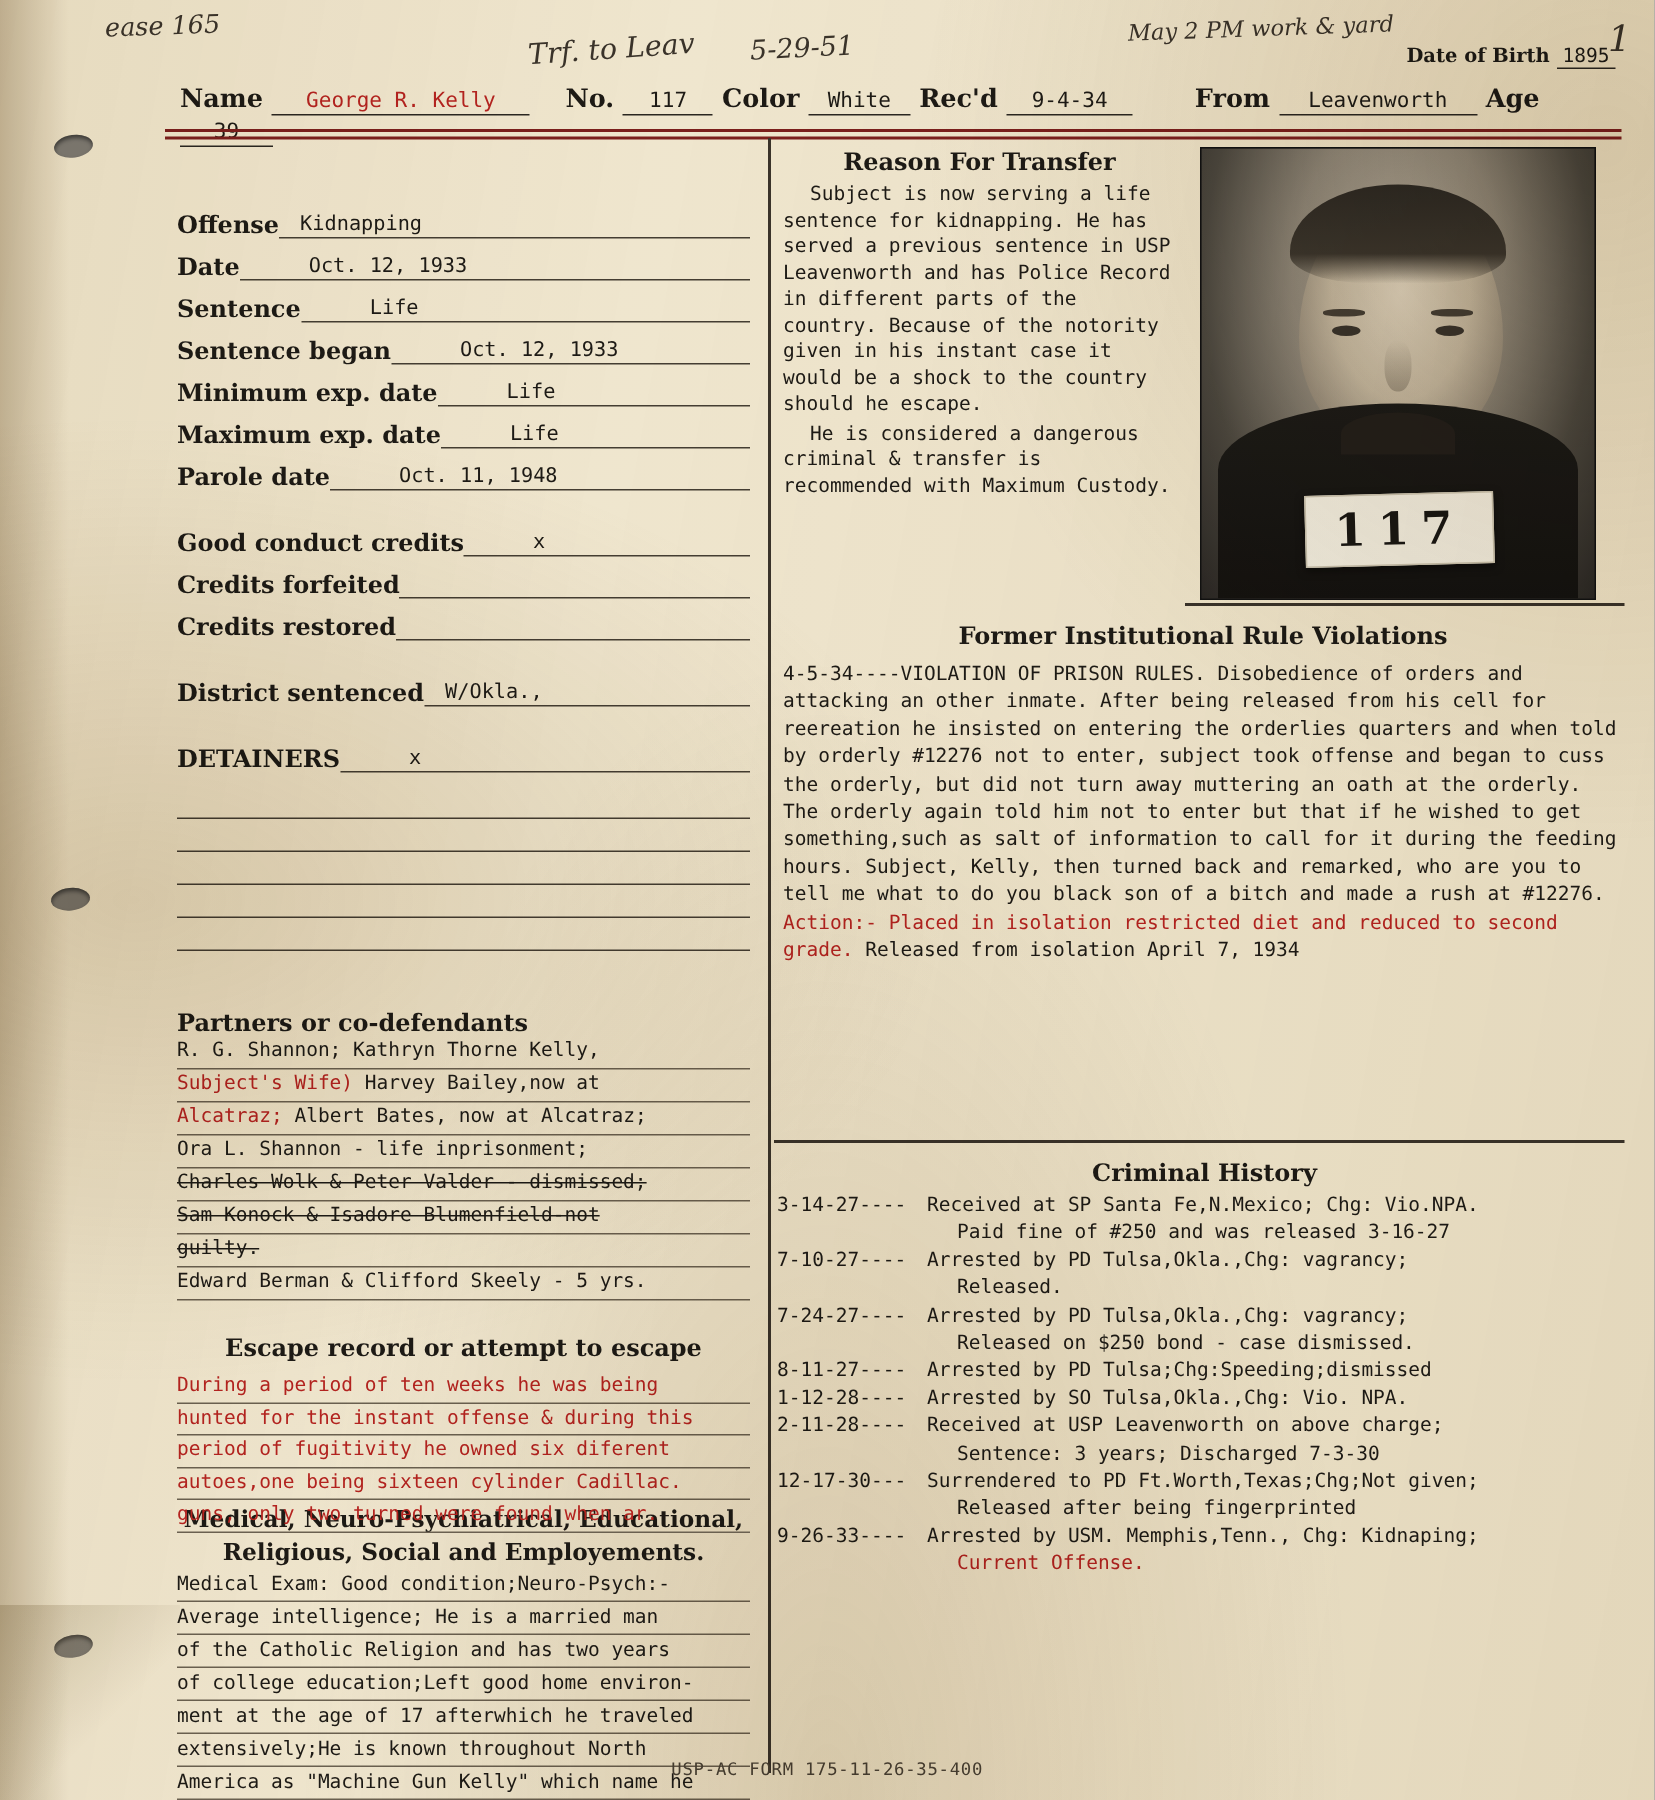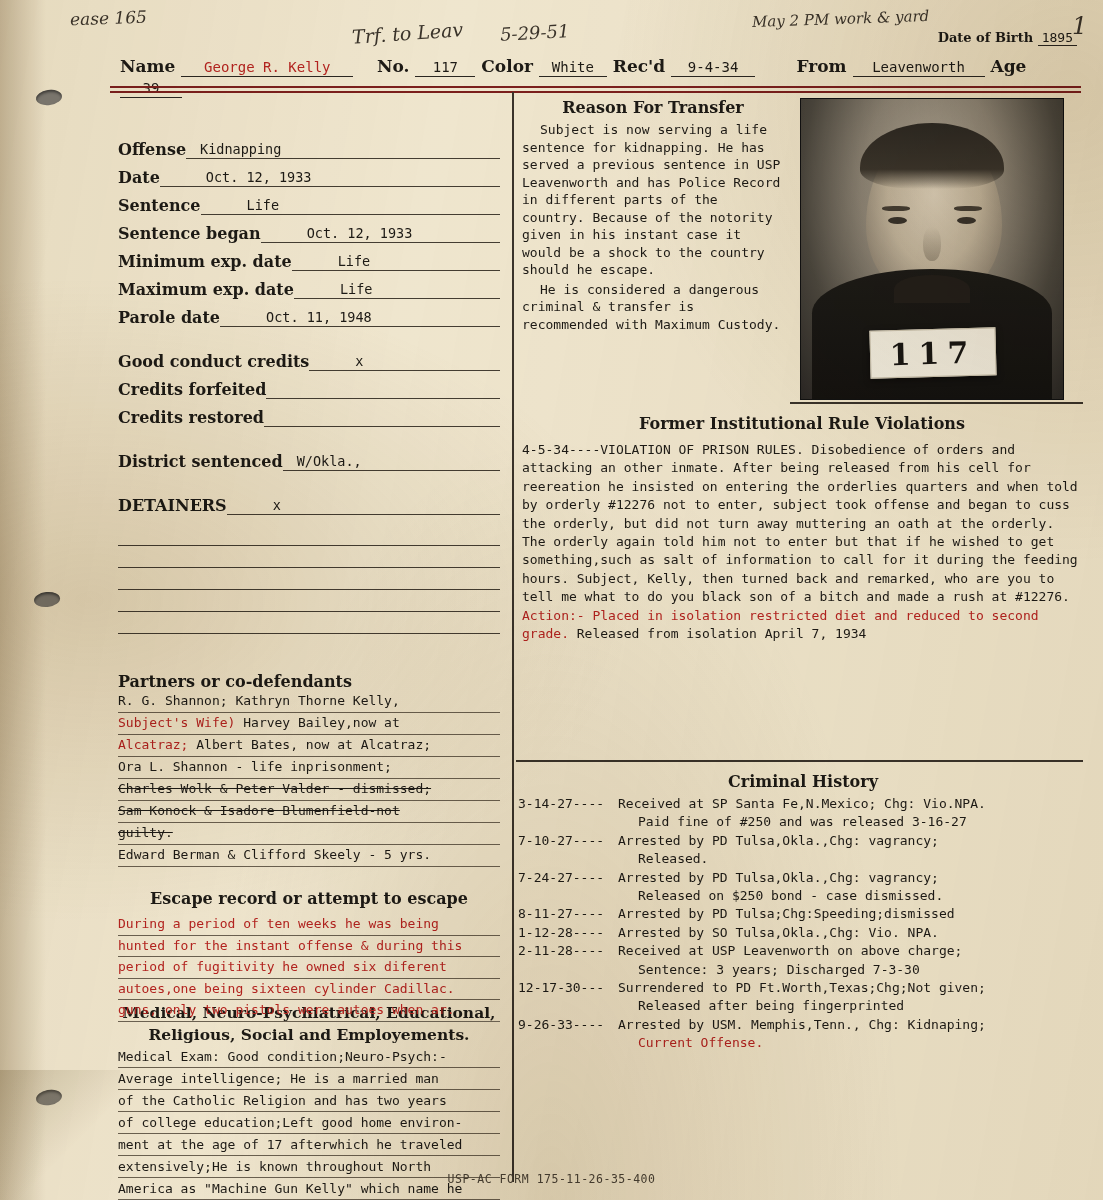--- a/index.html
+++ b/index.html
@@ -451,21 +451,21 @@
         <div class="ln">Edward Berman &amp; Clifford Skeely - 5 yrs.</div>
       </div>
     <div style="height:22px"></div>
     <div class="center-t">Escape record or attempt to escape</div>
     <div style="height:6px"></div>
     <div class="esc-block" id="escape">
         <div class="ln">During a period of ten weeks he was being</div>
         <div class="ln">hunted for the instant offense &amp; during this</div>
         <div class="ln">period of fugitivity he owned six diferent</div>
         <div class="ln">autoes,one being sixteen cylinder Cadillac.</div>
-        <div class="ln" style="position: relative; z-index: 3; margin-bottom: -20px;">guns, only two pistols were autoes when ar.</div>
+        <div class="ln" style="position: relative; z-index: 3; margin-bottom: -20px;">guns, only two turned were found when ar.</div>
       </div>
     <div class="med-title">
       <span>Medical, Neuro-Psychiatrical, Educational,</span><br>
       <span>Religious, Social and Employements.</span>
     </div>
     <div class="med-body" id="medical">
         <div class="ln">Medical Exam: Good condition;Neuro-Psych:-</div>
         <div class="ln">Average intelligence; He is a married man</div>
         <div class="ln">of the Catholic Religion and has two years</div>
         <div class="ln">of college education;Left good home environ-</div>

